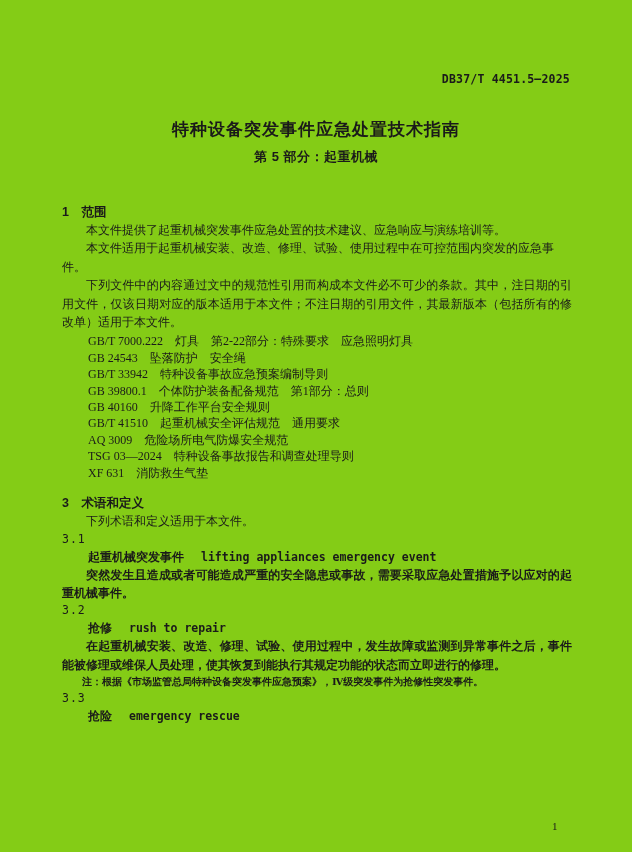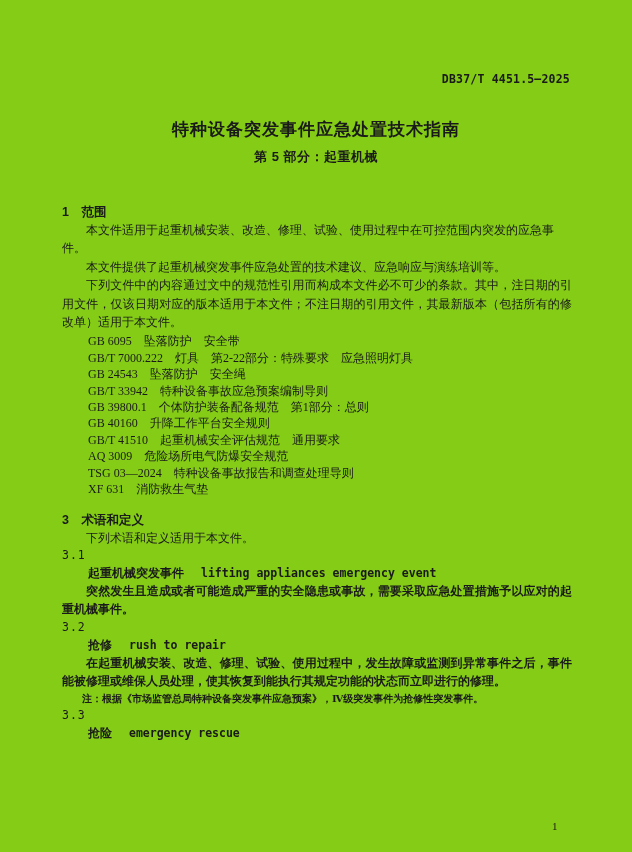--- a/index.html
+++ b/index.html
@@ -105,26 +105,25 @@
   <div class="doc-code">DB37/T 4451.5—2025</div>
 
   <div class="title-block">
     <div class="title-line1">特种设备突发事件应急处置技术指南</div>
     <div class="title-line2">第 5 部分：起重机械</div>
   </div>
 
   <div class="content">
 
     <h2 class="sec">1　范围</h2>
+    <p class="para indent mt16">本文件提供了起重机械突发事件应急处置的技术建议、应急响应与演练培训等。</p>
     <p class="para indent">本文件适用于起重机械安装、改造、修理、试验、使用过程中在可控范围内突发的应急事件。</p>
-    <p class="para indent mt16">本文件提供了起重机械突发事件应急处置的技术建议、应急响应与演练培训等。</p>
 
     <p class="para indent just mt14">下列文件中的内容通过文中的规范性引用而构成本文件必不可少的条款。其中，注日期的引用文件，仅该日期对应的版本适用于本文件；不注日期的引用文件，其最新版本（包括所有的修改单）适用于本文件。</p>
     <ul class="refs">
-      <li>GB 6095　坠落防护　安全带</li>
       <li>GB/T 7000.222　灯具　第2-22部分：特殊要求　应急照明灯具</li>
       <li>GB 24543　坠落防护　安全绳</li>
       <li>GB/T 33942　特种设备事故应急预案编制导则</li>
       <li>GB 39800.1　个体防护装备配备规范　第1部分：总则</li>
       <li>GB 40160　升降工作平台安全规则</li>
       <li>GB/T 41510　起重机械安全评估规范　通用要求</li>
       <li>AQ 3009　危险场所电气防爆安全规范</li>
       <li>TSG 03—2024　特种设备事故报告和调查处理导则</li>
       <li>XF 631　消防救生气垫</li>
     </ul>

